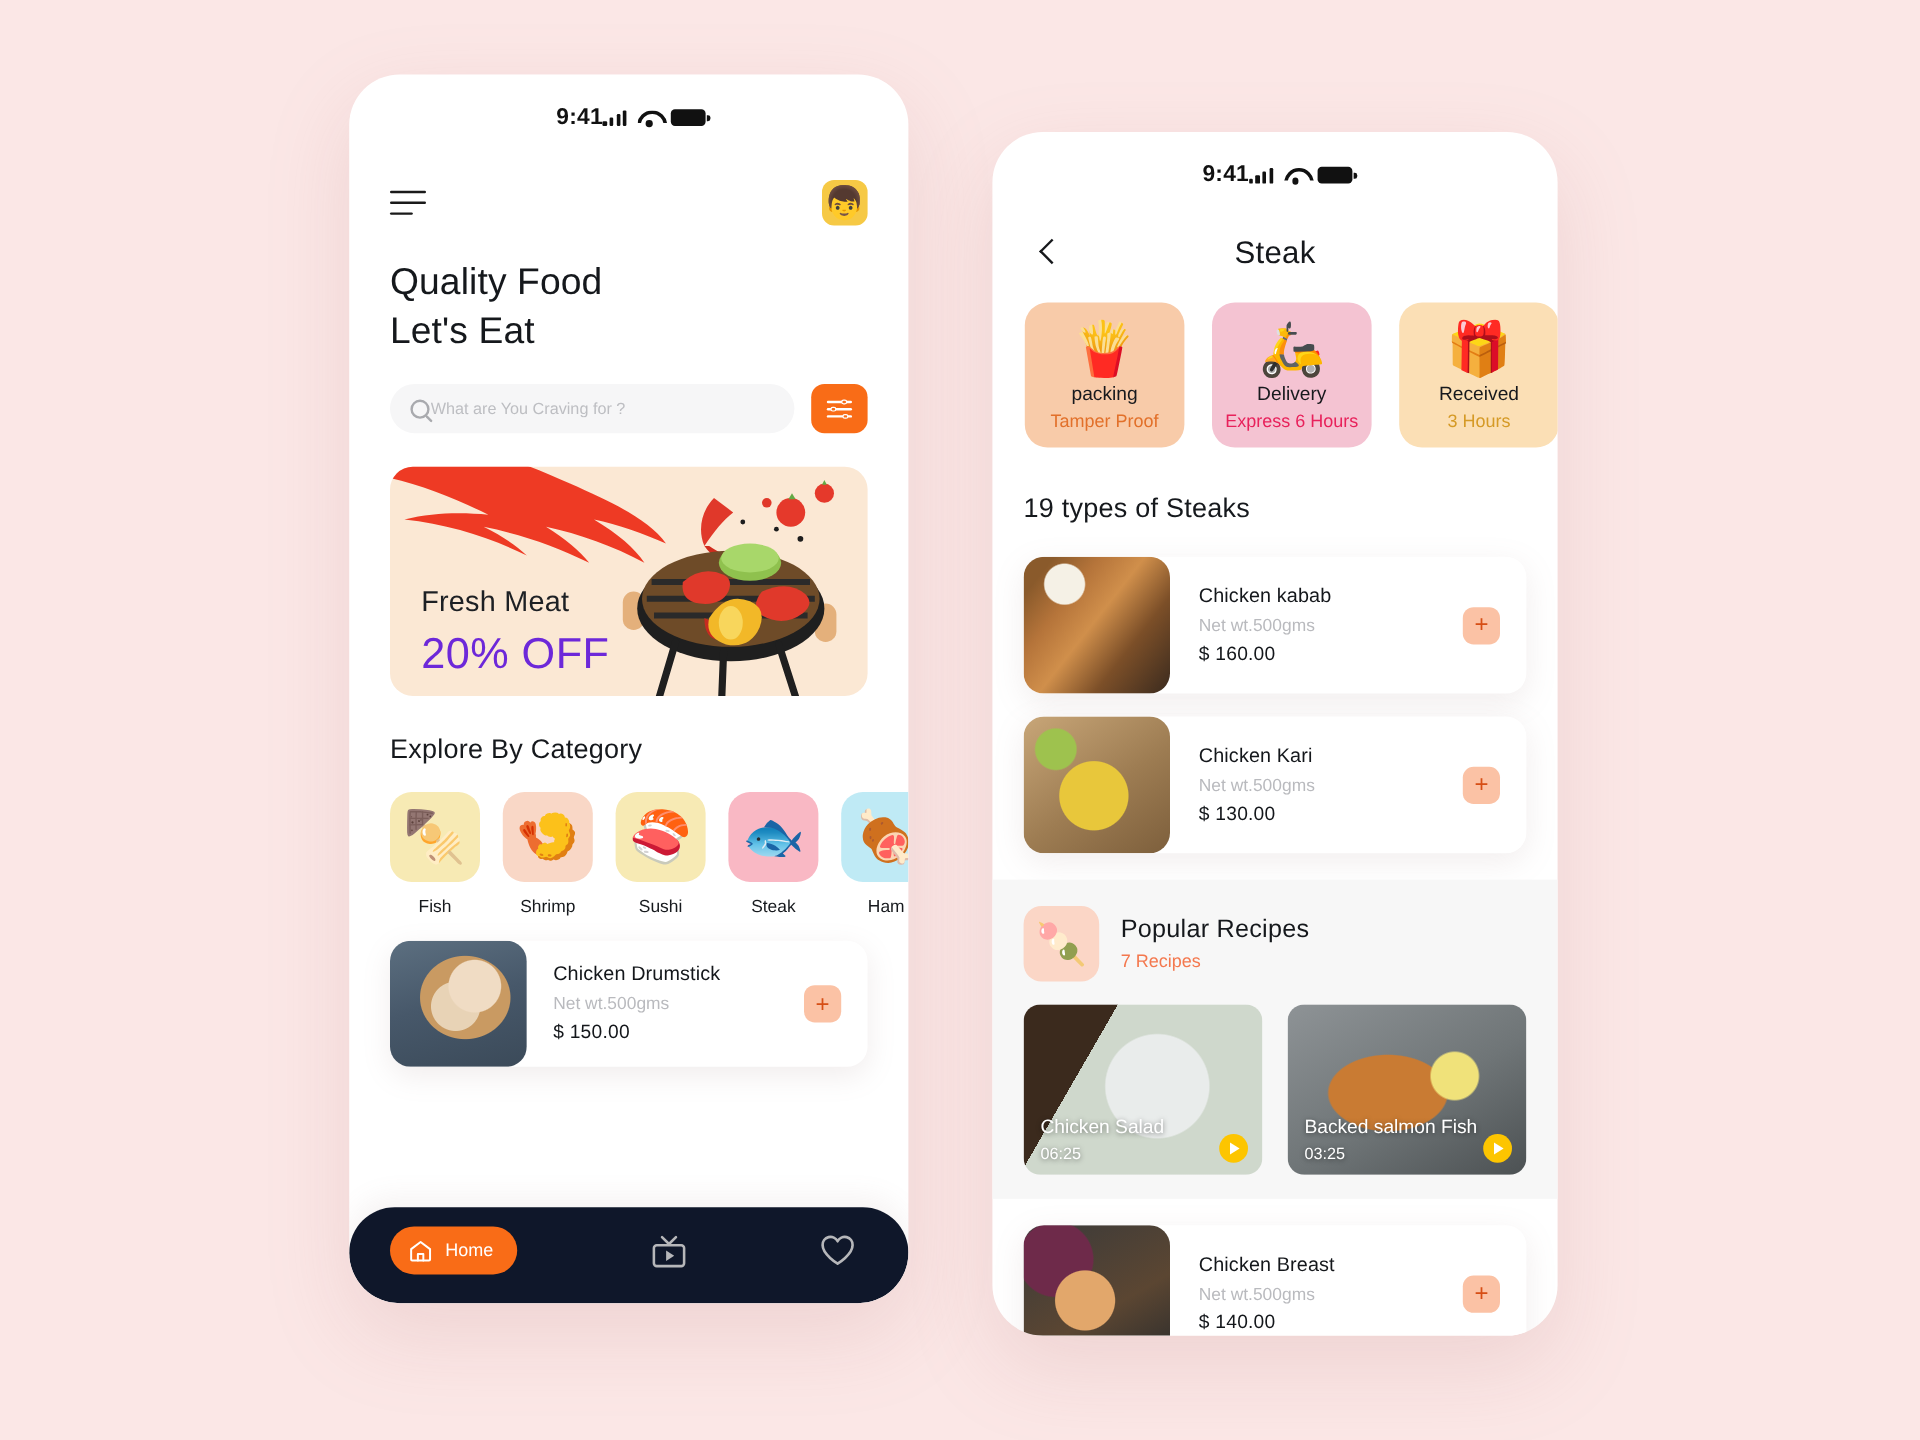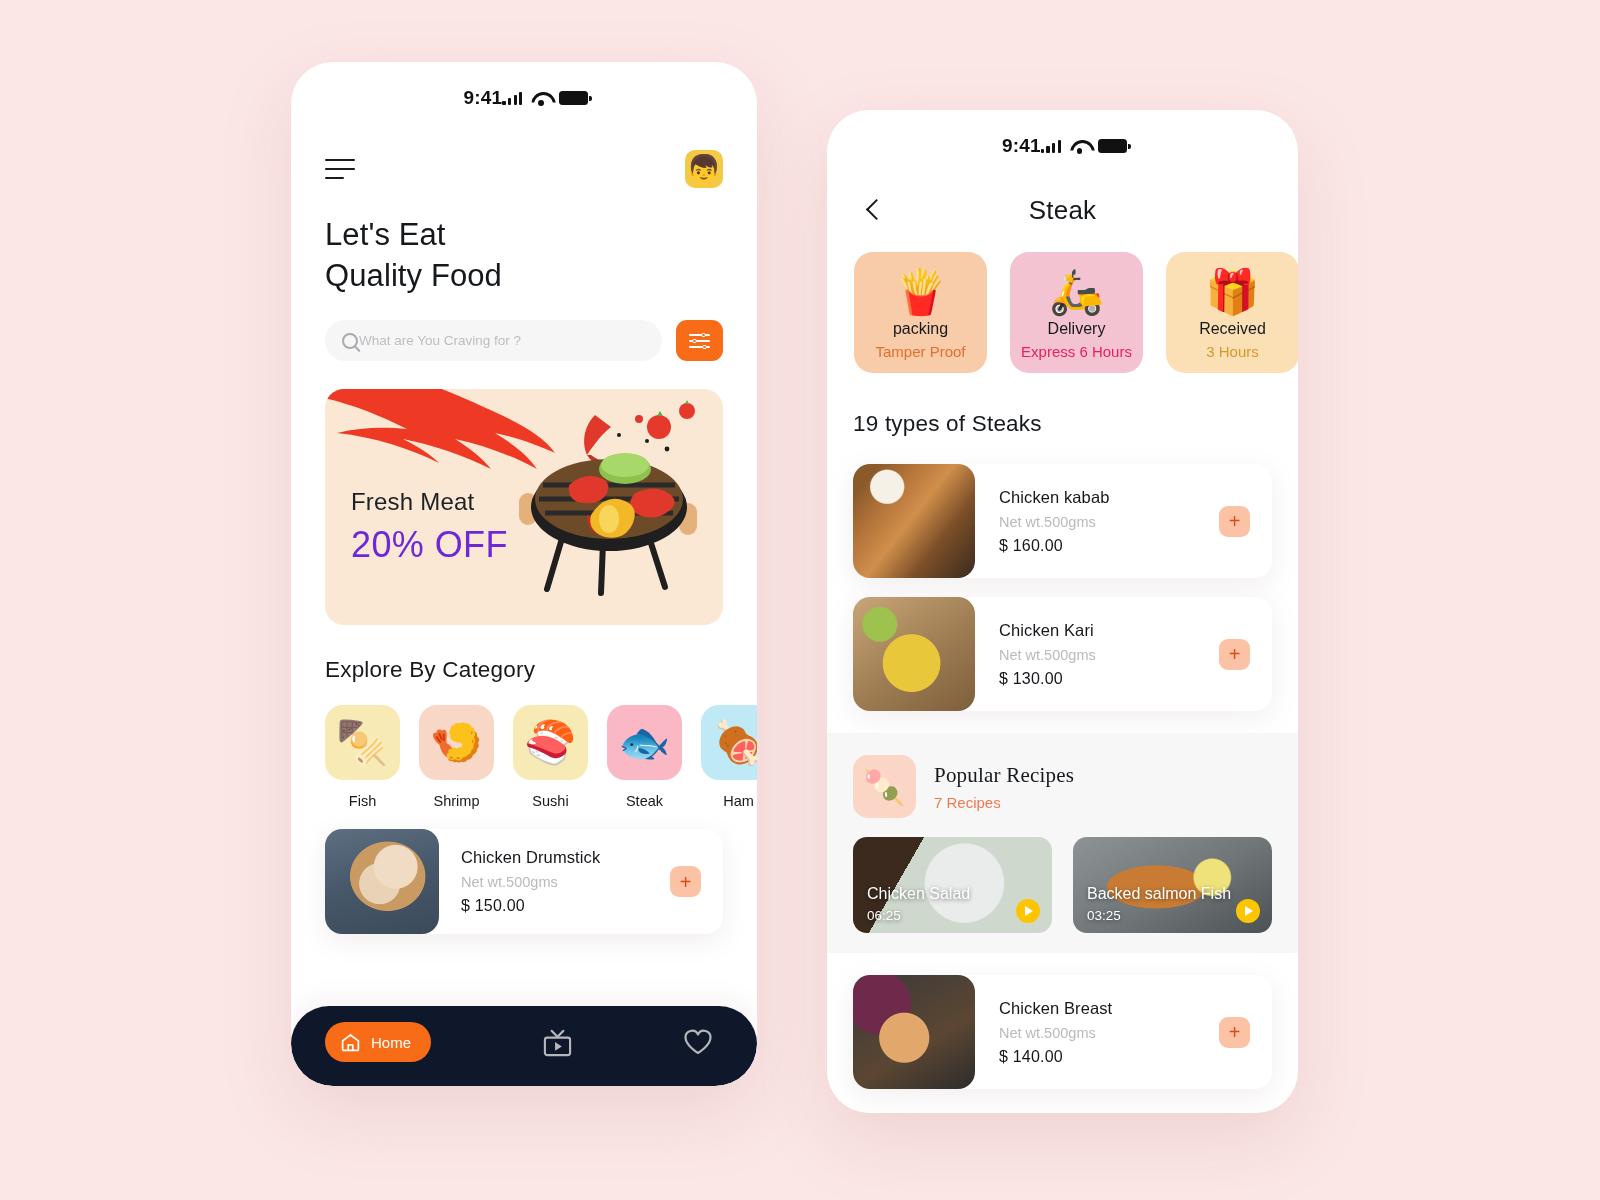--- a/index.html
+++ b/index.html
@@ -87,21 +87,21 @@
   .ic-filter{width:21px;height:16px;position:relative;}
   .ic-filter i{position:absolute;left:0;width:21px;height:1.9px;background:#fff;border-radius:2px;}
   .ic-filter i:nth-child(1){top:1px;} .ic-filter i:nth-child(2){top:7px;} .ic-filter i:nth-child(3){top:13px;}
   .ic-filter b{position:absolute;width:4.6px;height:4.6px;border:1.6px solid #fff;background:#F96C17;
     border-radius:50%;}
   .ic-filter b:nth-of-type(1){left:12px;top:-0.4px;}
   .ic-filter b:nth-of-type(2){left:3px;top:5.6px;}
   .ic-filter b:nth-of-type(3){left:13px;top:11.6px;}
 
   
-  .promo{ margin: 28px 34px 0 34px; height:236px; border-radius:19px;
+  .promo{ margin: 28px 34px 0 34px; height:191px; border-radius:19px;
     background:#FBE8D4; position:relative; overflow:hidden;}
   .promo-txt{ position:absolute; left:26px; top:99px;}
   .promo-t1{ font-size:24px; color:#1d2024; letter-spacing:.2px;}
   .promo-t2{ font-size:36px; color:#6d28d9; margin-top:8px; letter-spacing:.4px;}
   .flame{ position:absolute; left:-10px; top:-14px; width:260px;height:110px;}
   .grill{ position:absolute; right:8px; top:8px; width:216px; height:200px;}
 
   
   .sec-title{ padding: 0 34px; font-size:22.5px; color:#16191d; letter-spacing:.2px;}
 
@@ -158,24 +158,24 @@
     height:114px;}
   .pcard2 .thumb{ width:122px;height:114px;border-radius:17px;flex:none;overflow:hidden;
     background-size:cover;background-position:center;}
   .pcard2 .pinfo{ flex:1; padding-left:24px;}
 
   
   .recipes{ margin-top:22px; background:#F7F7F7; padding: 22px 26px 20px 26px;}
   .rec-head{ display:flex; align-items:center; gap:18px;}
   .rec-ic{ width:63px;height:63px;border-radius:15px;background:#FBD6C6;
     display:flex;align-items:center;justify-content:center;font-size:34px;line-height:1;}
-  .rec-t{ font-size:21px;color:#15181c; letter-spacing:.2px;font-family:Liberation Serif, serif;}
+  .rec-t{ font-size:21px;color:#15181c; letter-spacing:.2px;}
   .rec-s{ font-size:15px;color:#F4784E;margin-top:6px;}
   .rec-cards{ display:flex;gap:21px;margin-top:19px;}
-  .rec-card{ width:205px;height:96px;border-radius:14px;position:relative;overflow:hidden;
+  .rec-card{ width:205px;height:142px;border-radius:14px;position:relative;overflow:hidden;
     cursor:pointer; background-size:cover;background-position:center;}
   .rec-card .rc-name{ position:absolute;left:14px;bottom:30px;color:#fff;font-size:16px;
     text-shadow:0 1px 4px rgba(0,0,0,.5);}
   .rec-card .rc-time{ position:absolute;left:14px;bottom:10px;color:#fff;font-size:13.5px;
     text-shadow:0 1px 4px rgba(0,0,0,.5);}
   .playbtn{ position:absolute;right:12px;bottom:10px;width:24px;height:24px;border-radius:50%;
     background:#FDC500;display:flex;align-items:center;justify-content:center;border:0;cursor:pointer;}
   .playbtn::after{ content:"";border-left:8px solid #fff;border-top:5px solid transparent;
     border-bottom:5px solid transparent;margin-left:2px;}
 
@@ -227,22 +227,22 @@
   <div class="home-head">
     <div class="hamburger">
       <span></span>
         <span></span>
         <span></span>
     </div>
     <div class="avatar">👦</div>
   </div>
 
   <div class="bigtitle">
+    <div>Quality Food</div>
     <div>Let's Eat</div>
-    <div>Quality Food</div>
   </div>
 
   <div class="searchrow">
     <div class="searchbox">
       <span class="ic-search"></span>
       <input type="text" placeholder="What are You Craving for ?" style="">
     </div>
     <button class="filterbtn">
       <span class="ic-filter">
         <i></i>

